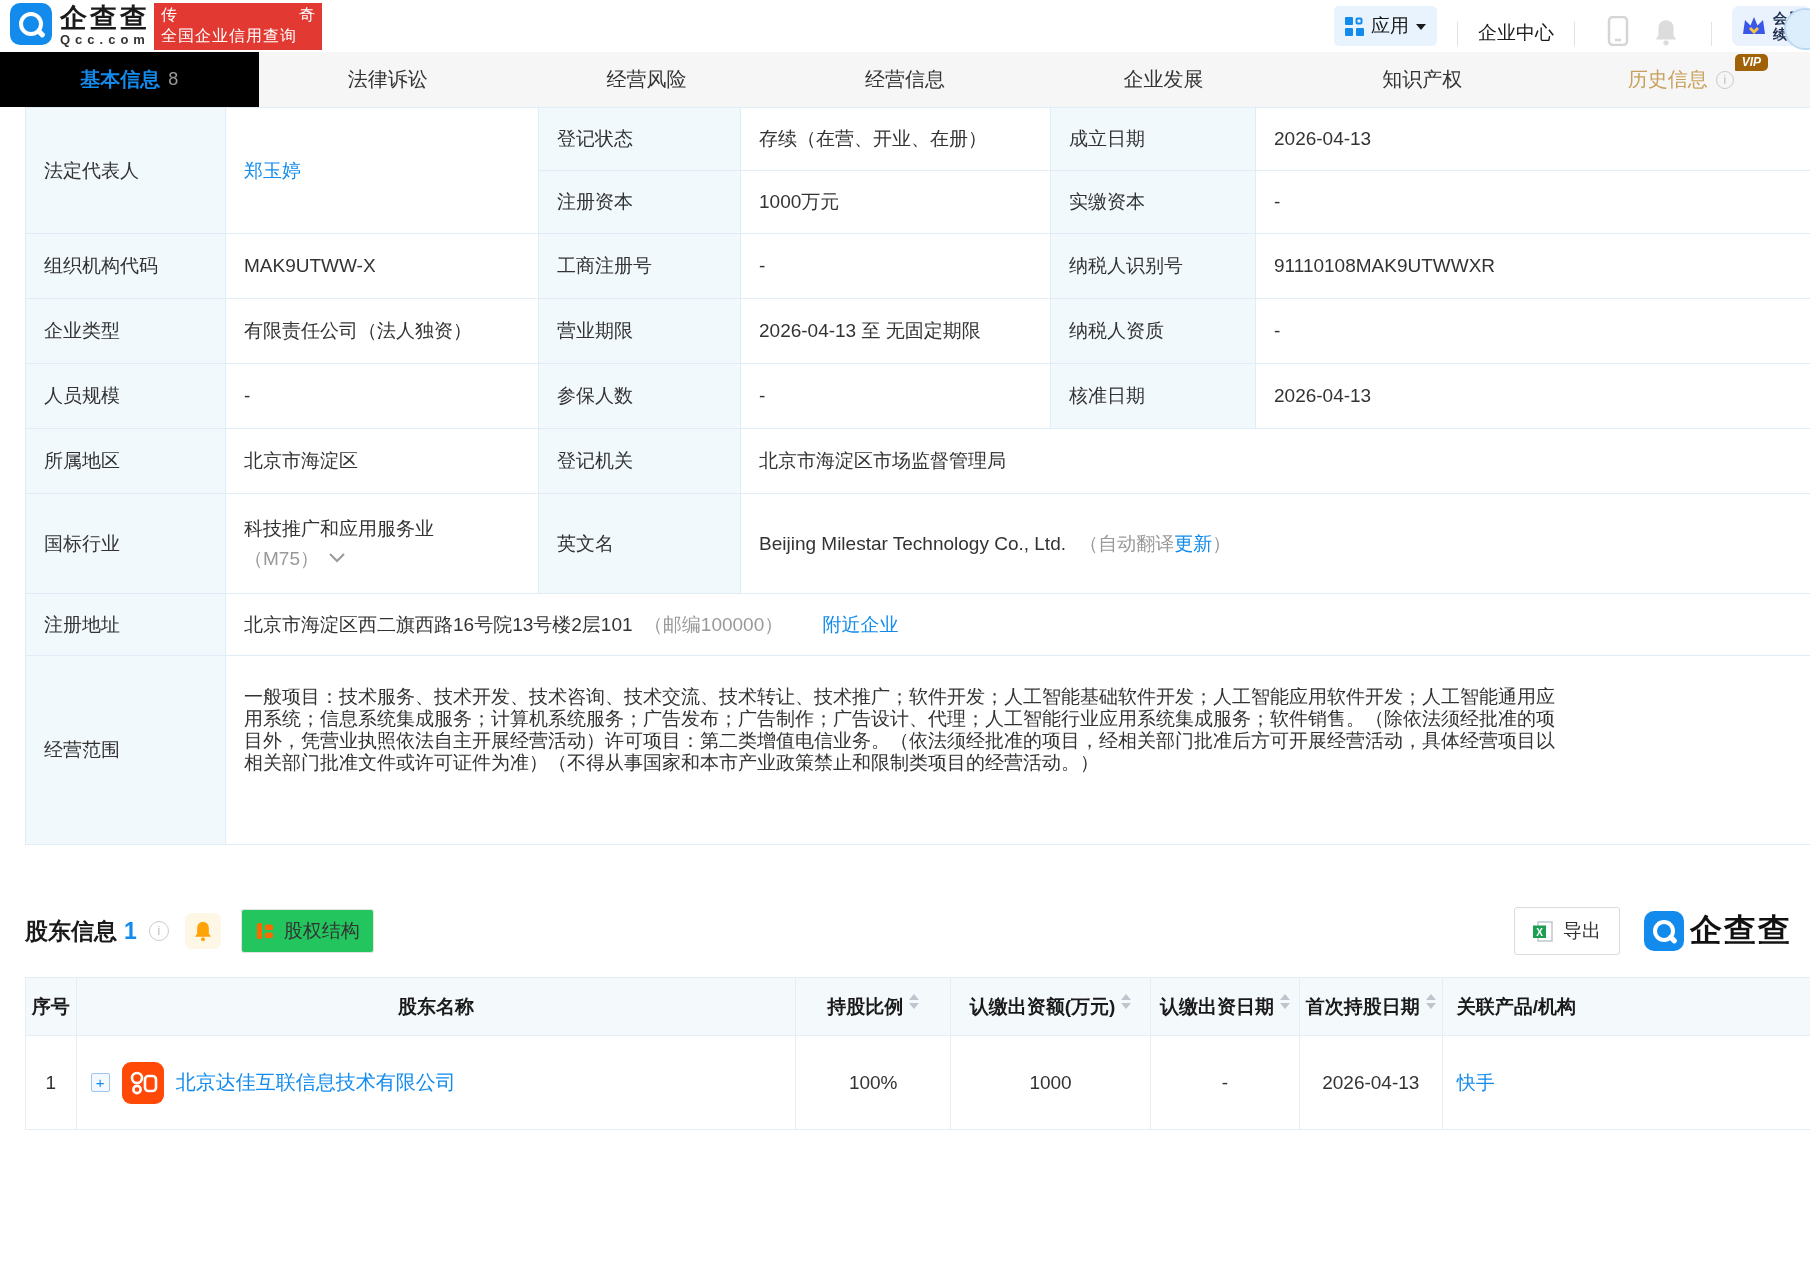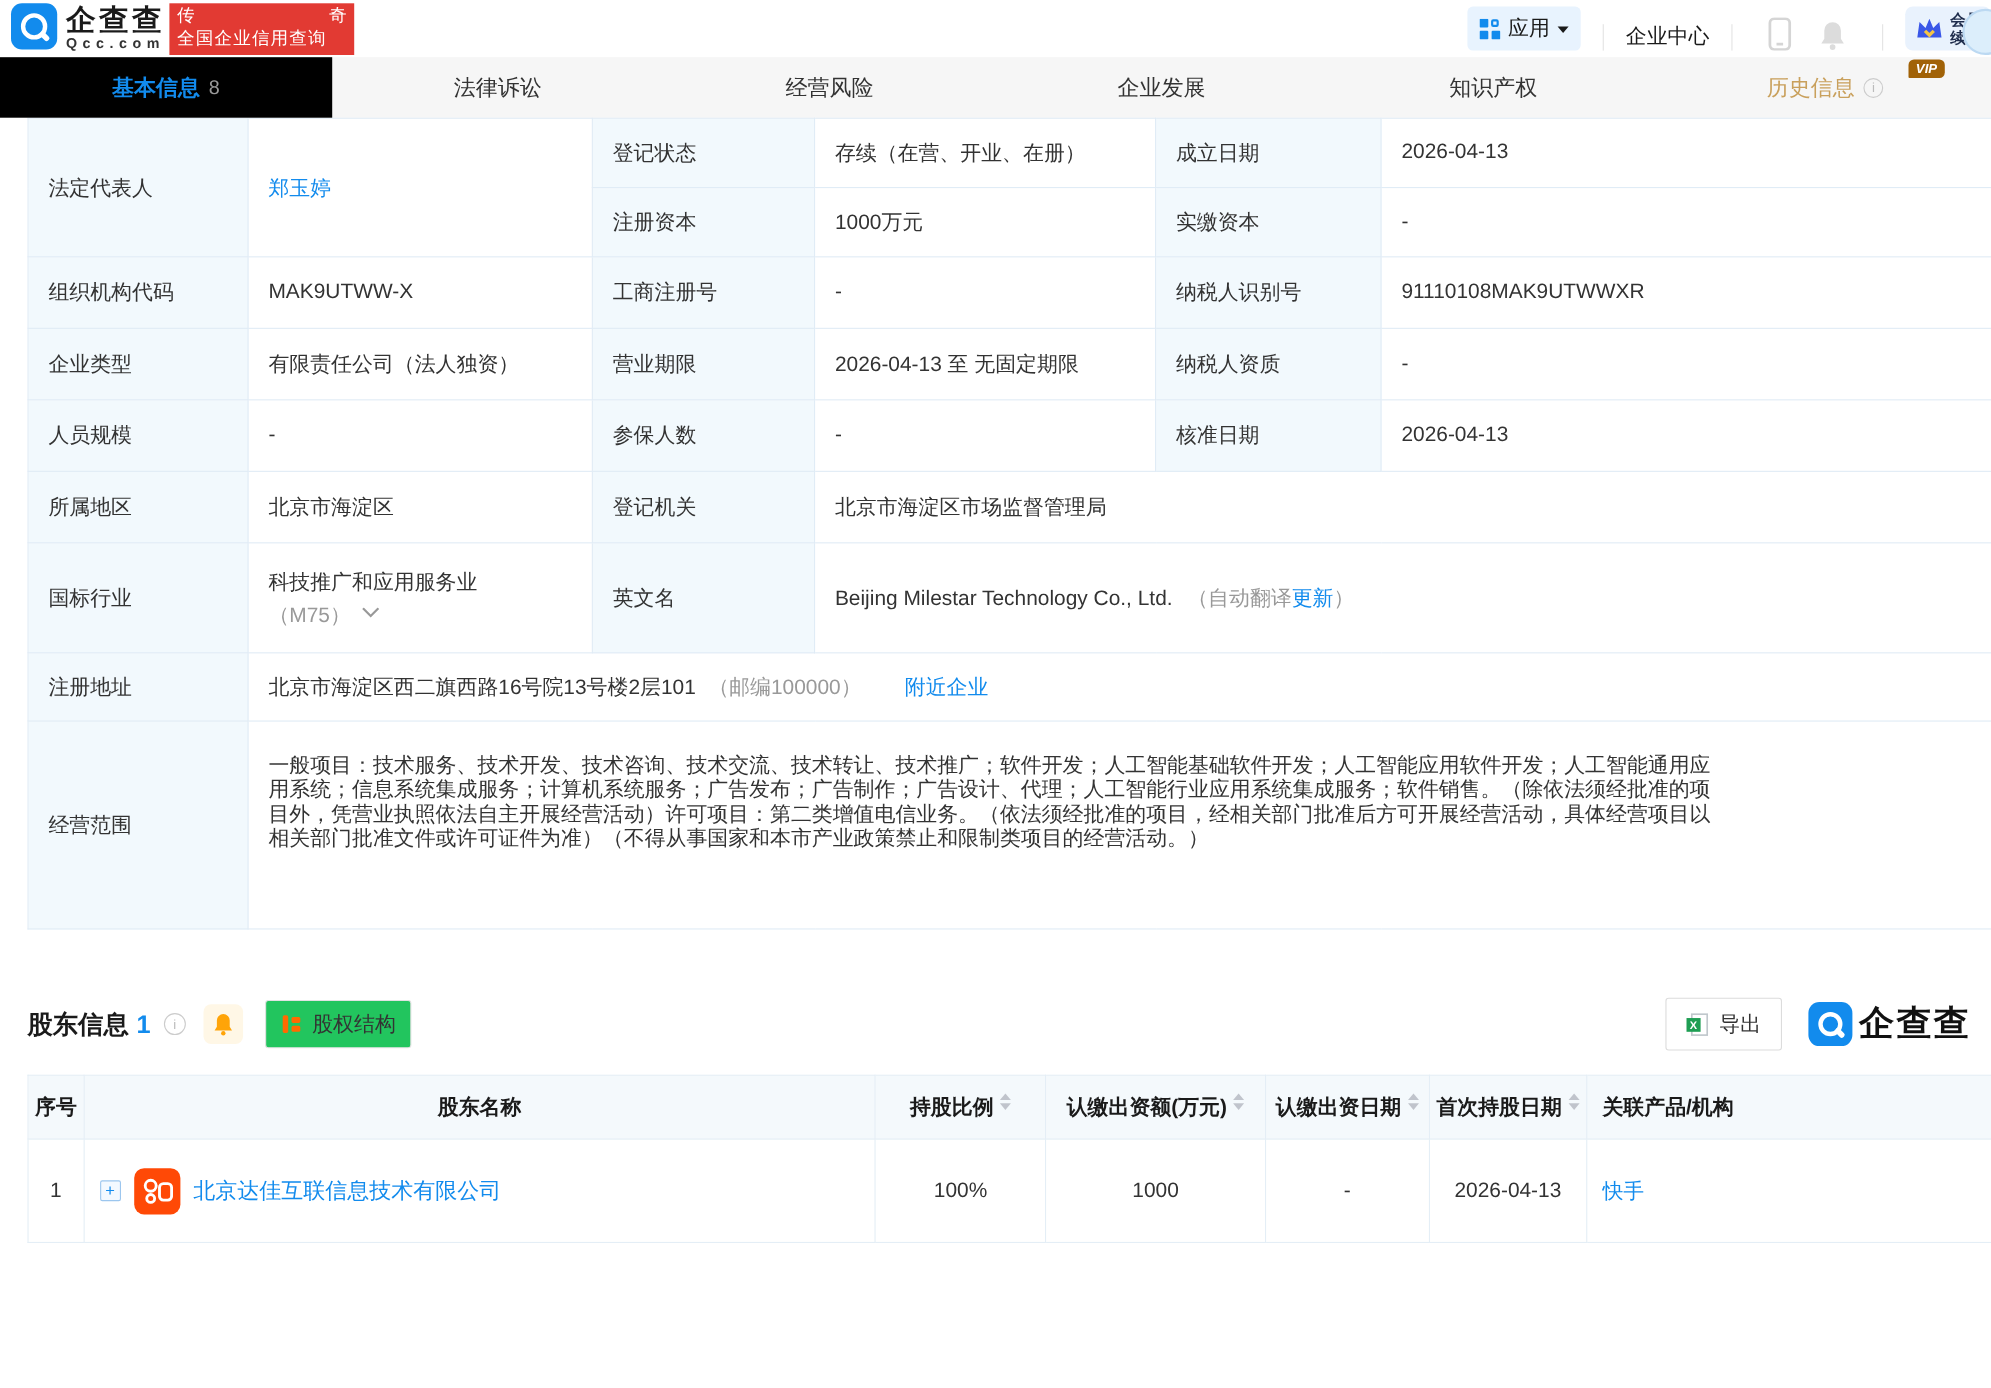--- a/index.html
+++ b/index.html
@@ -159,20 +159,23 @@
 <div class="tabs">
   <div class="tab active">
     <span>基本信息</span>
     <span class="count">8</span>
   </div>
   <div class="tab">
     <span>法律诉讼</span>
   </div>
   <div class="tab">
     <span>经营风险</span>
+  </div>
+  <div class="tab">
+    <span>经营信息</span>
   </div>
   <div class="tab">
     <span>企业发展</span>
   </div>
   <div class="tab">
     <span>知识产权</span>
   </div>
   <div class="tab tab-history">
     <span>历史信息</span>
     <span class="vip-badge">VIP</span>

